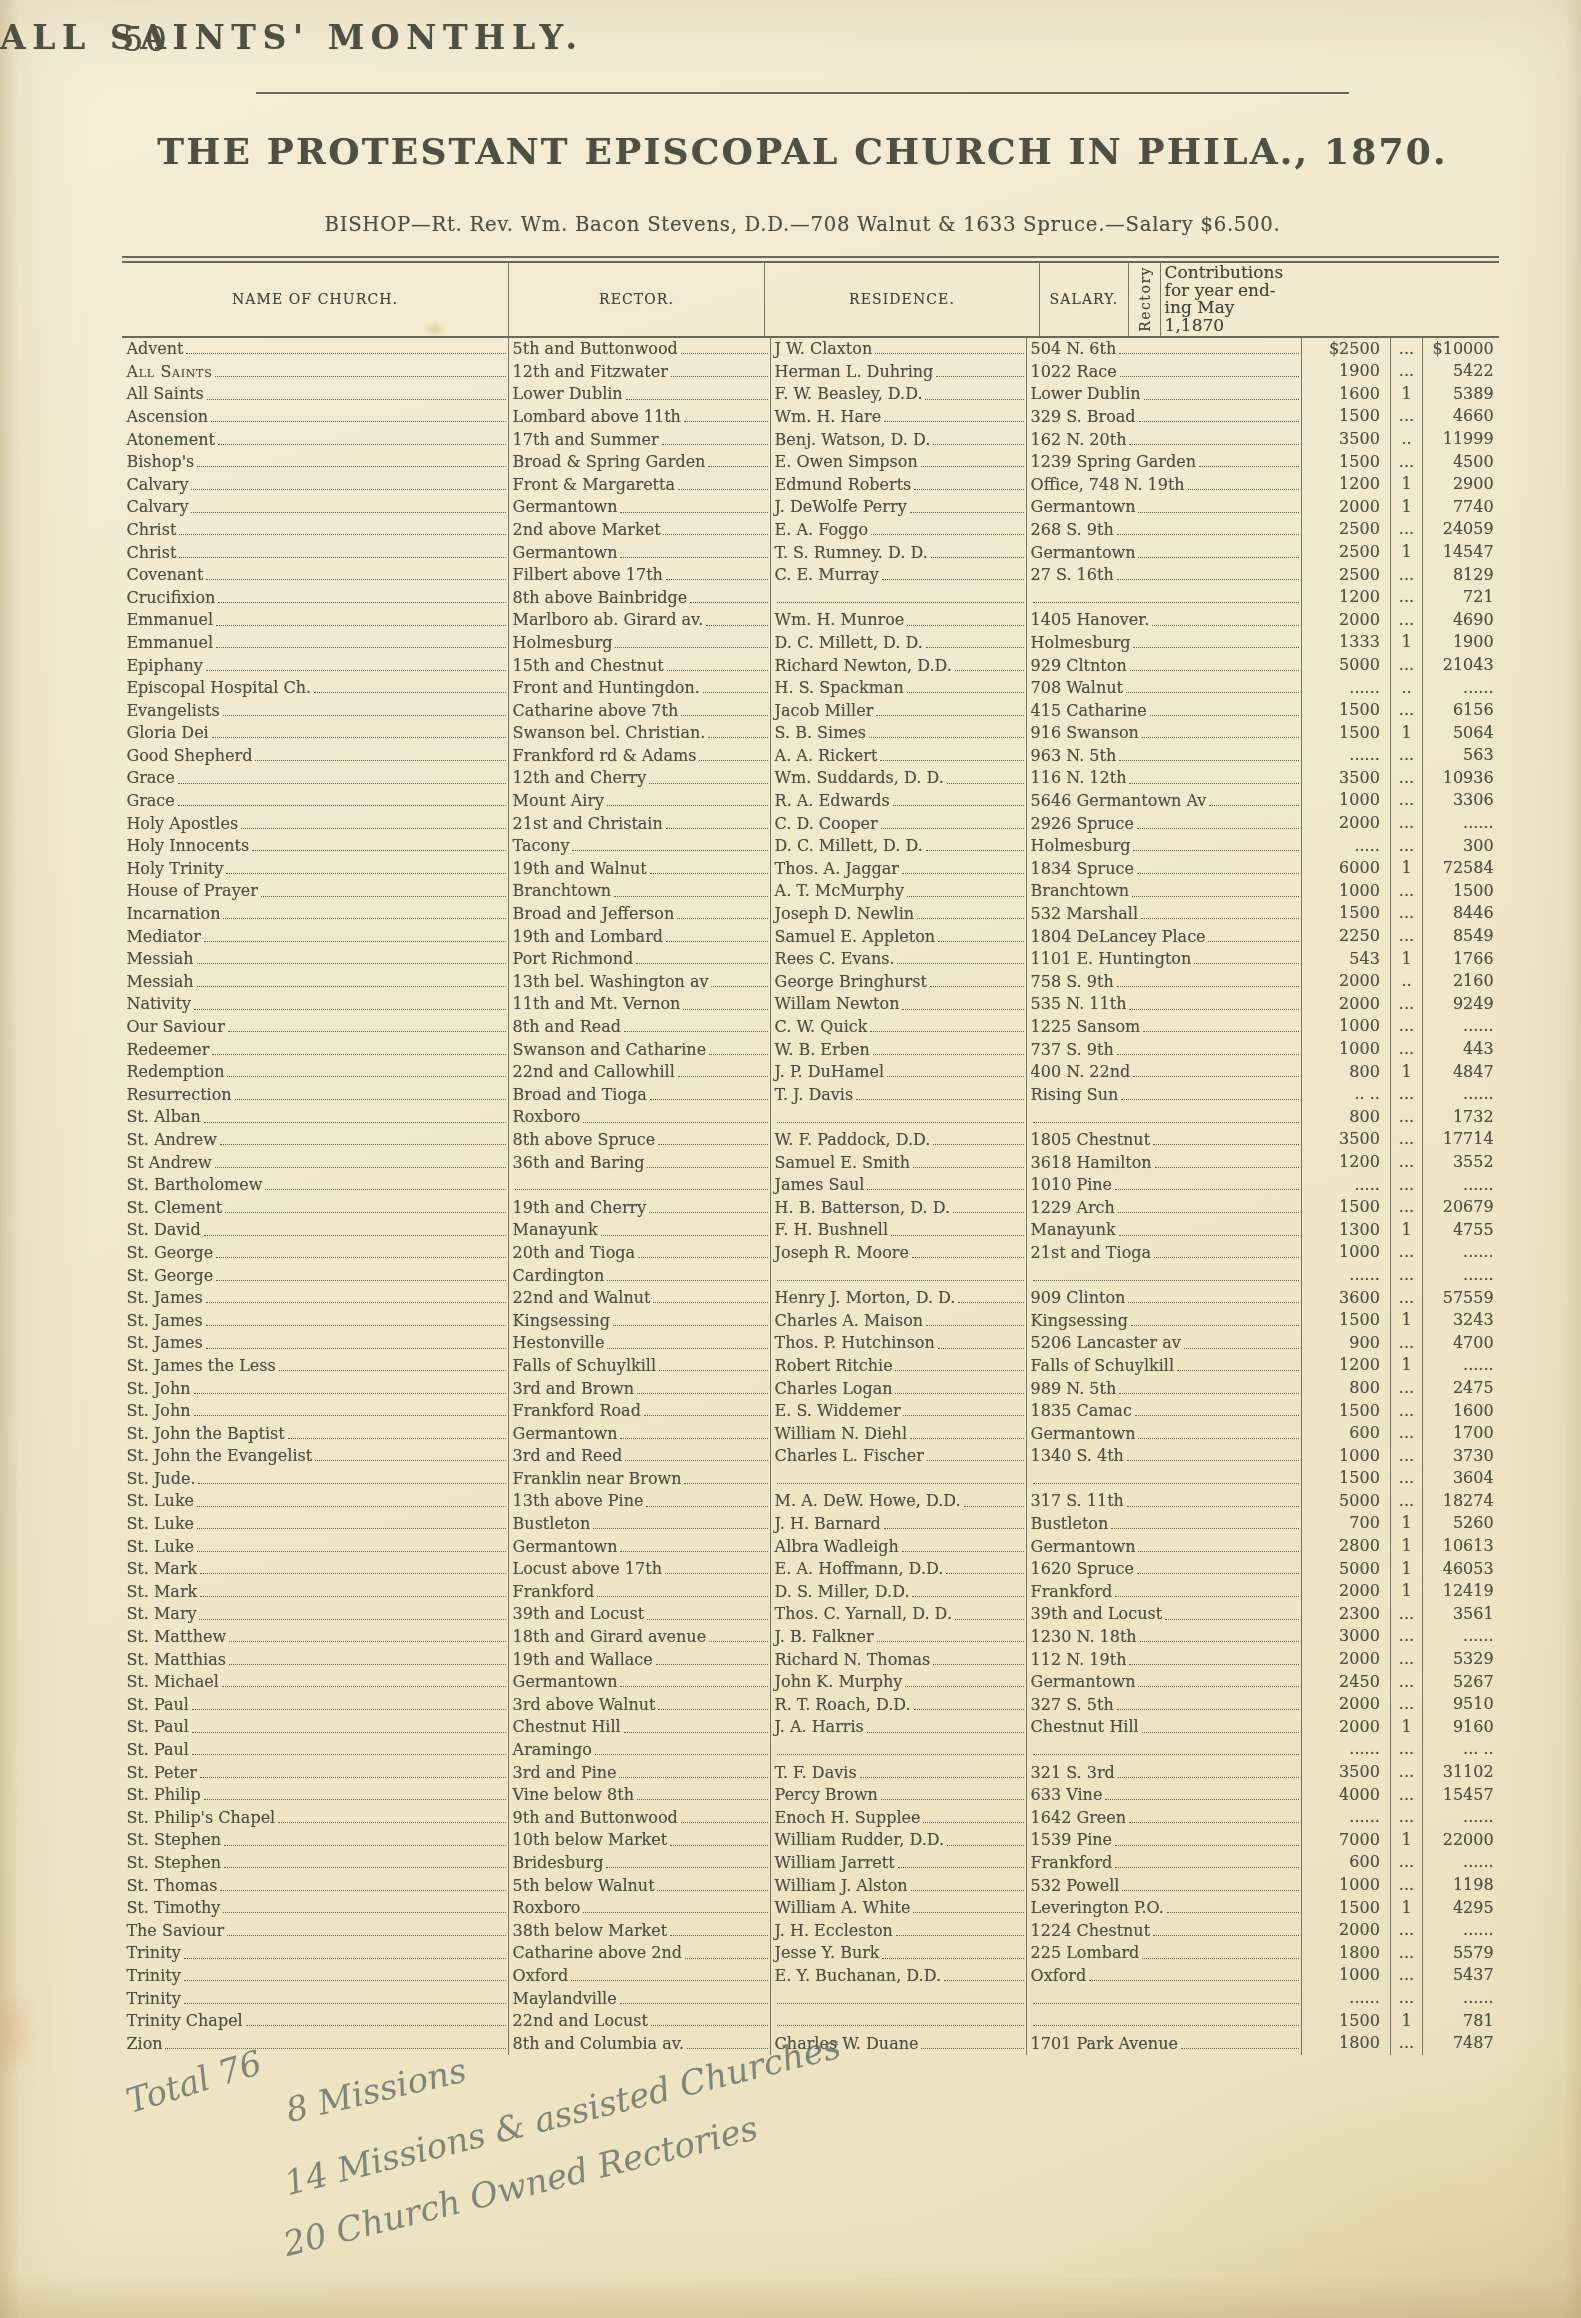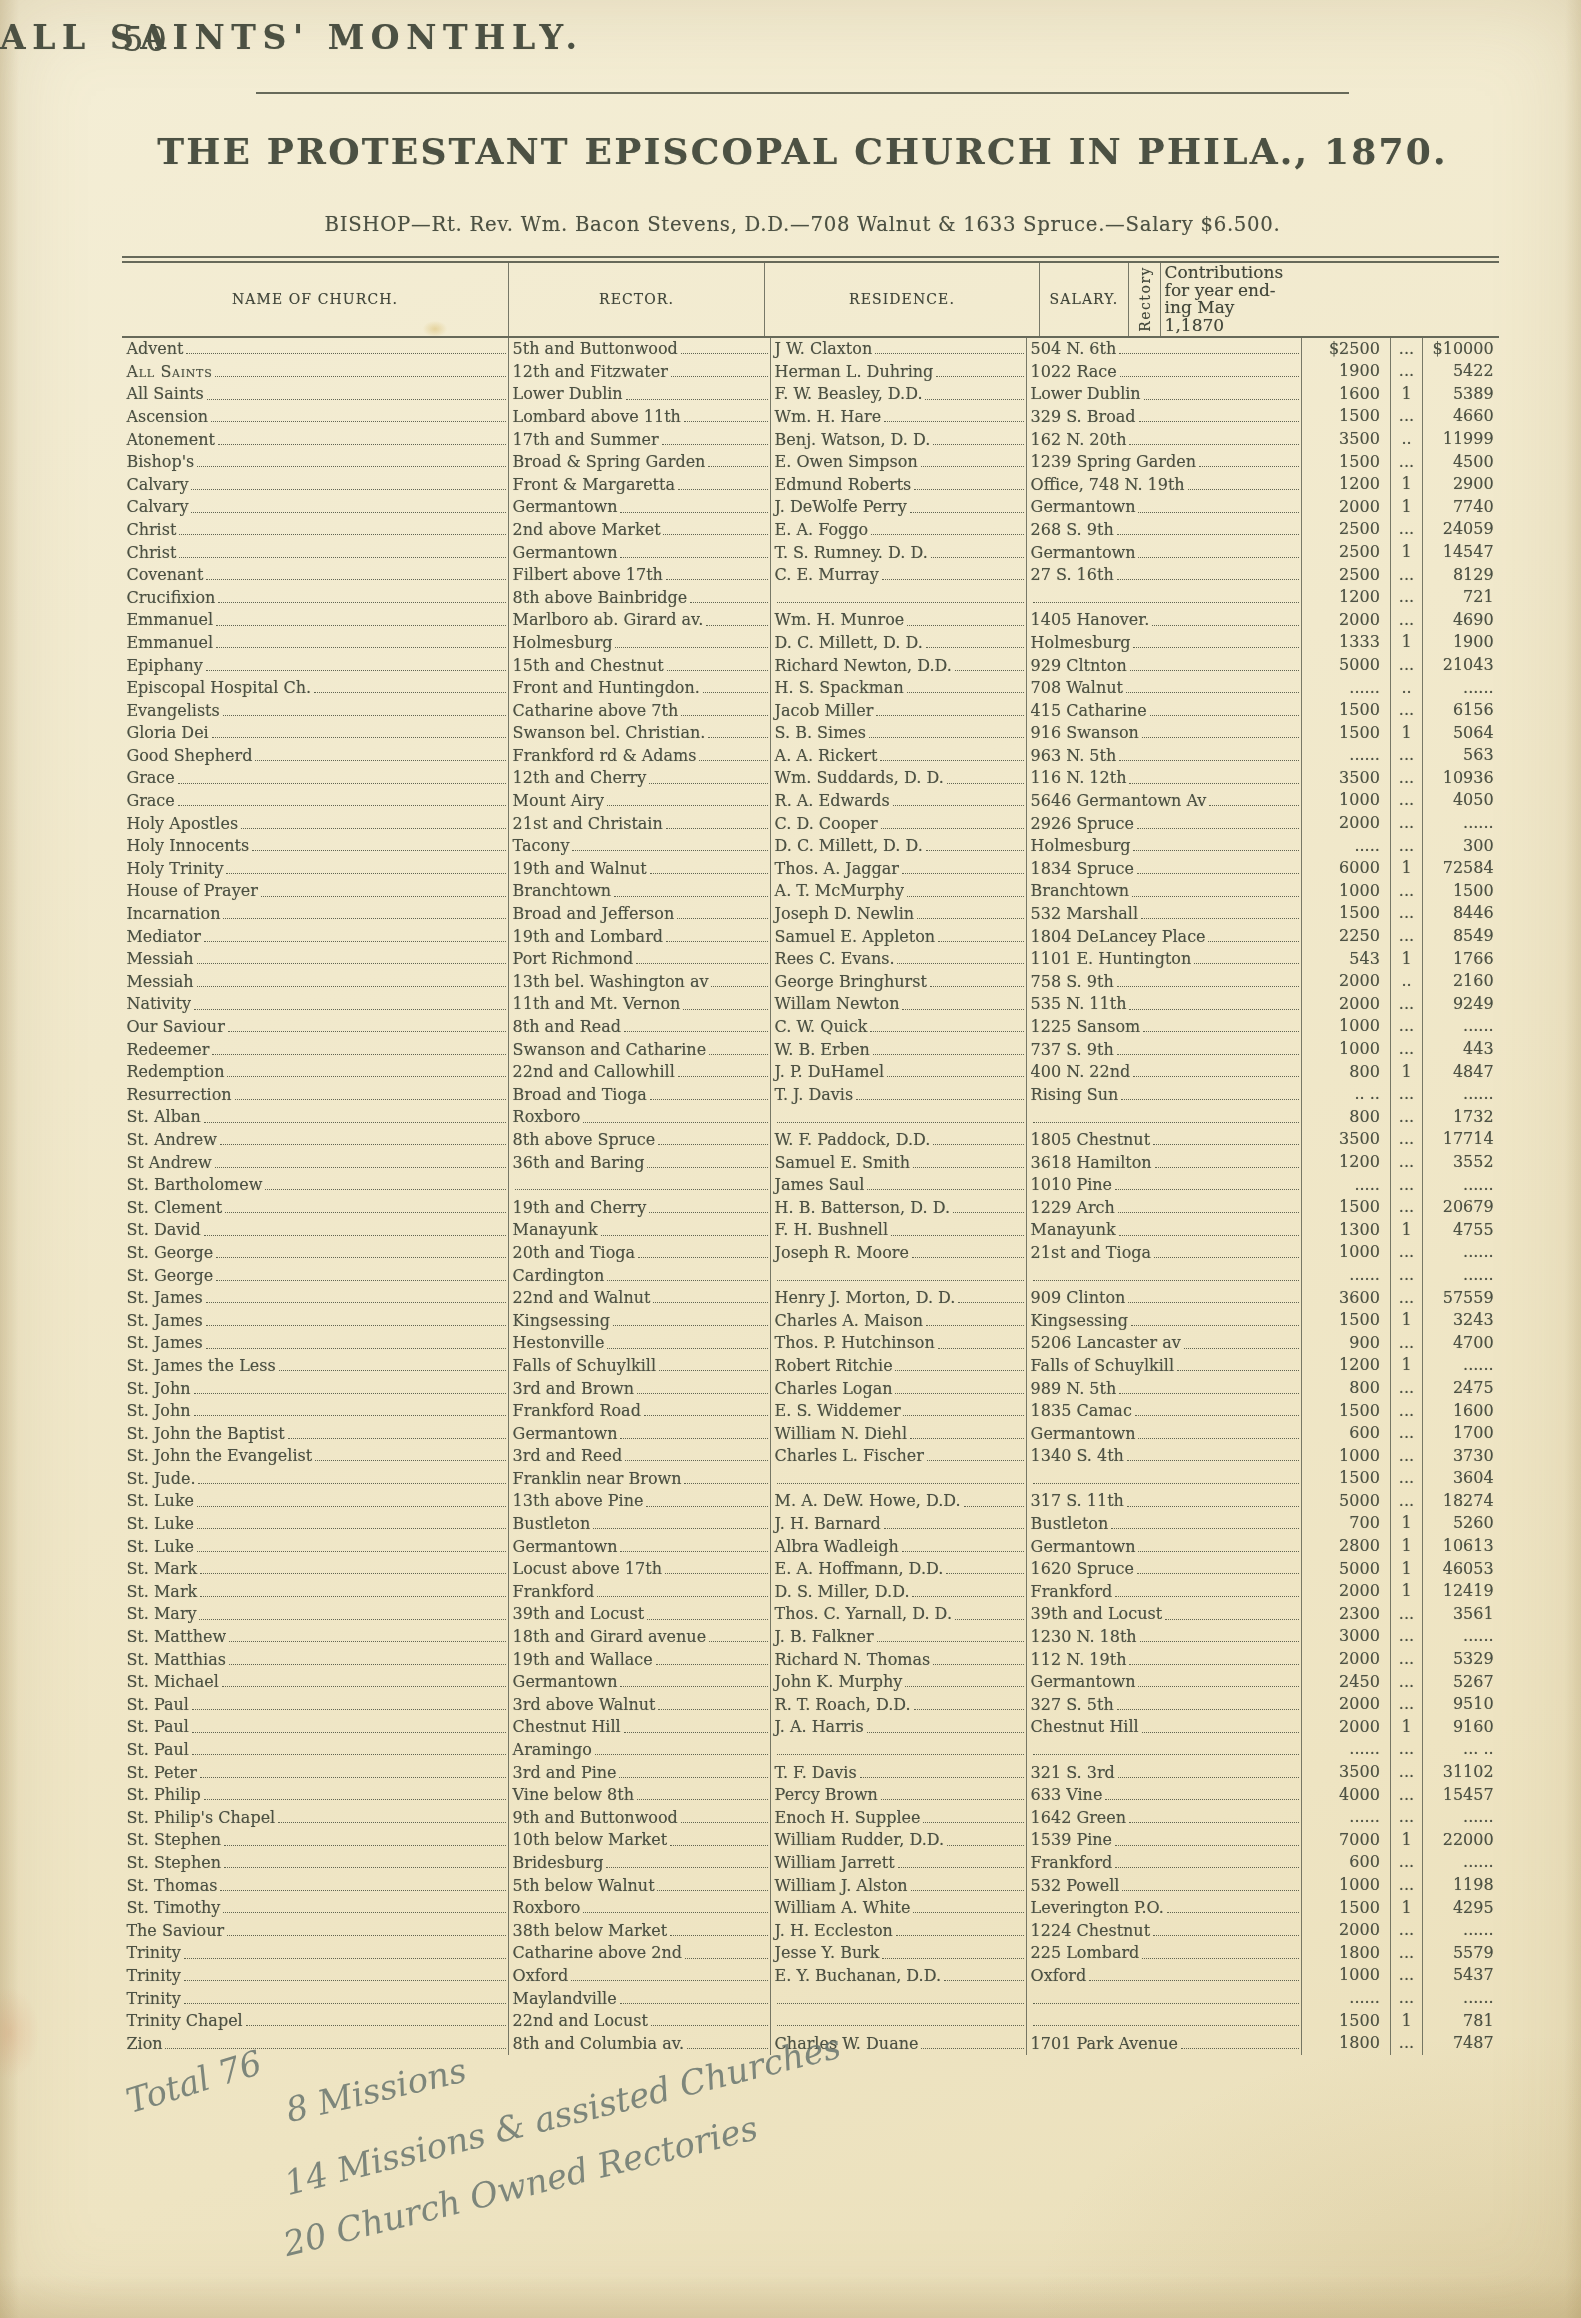--- a/index.html
+++ b/index.html
@@ -537,21 +537,21 @@
           <div class="cell c2">
             <span class="txt">R. A. Edwards</span>
             <span class="leader"></span>
           </div>
           <div class="cell c3">
             <span class="txt">5646 Germantown Av</span>
             <span class="leader"></span>
           </div>
           <div class="cell c4">1000</div>
           <div class="cell c5">...</div>
-          <div class="cell c6">4050</div>
+          <div class="cell c6">3306</div>
         </div>
         <div class="trow">
           <div class="cell c0">
             <span class="txt">Holy Apostles</span>
             <span class="leader"></span>
           </div>
           <div class="cell c1">
             <span class="txt">21st and Christain</span>
             <span class="leader"></span>
           </div>

